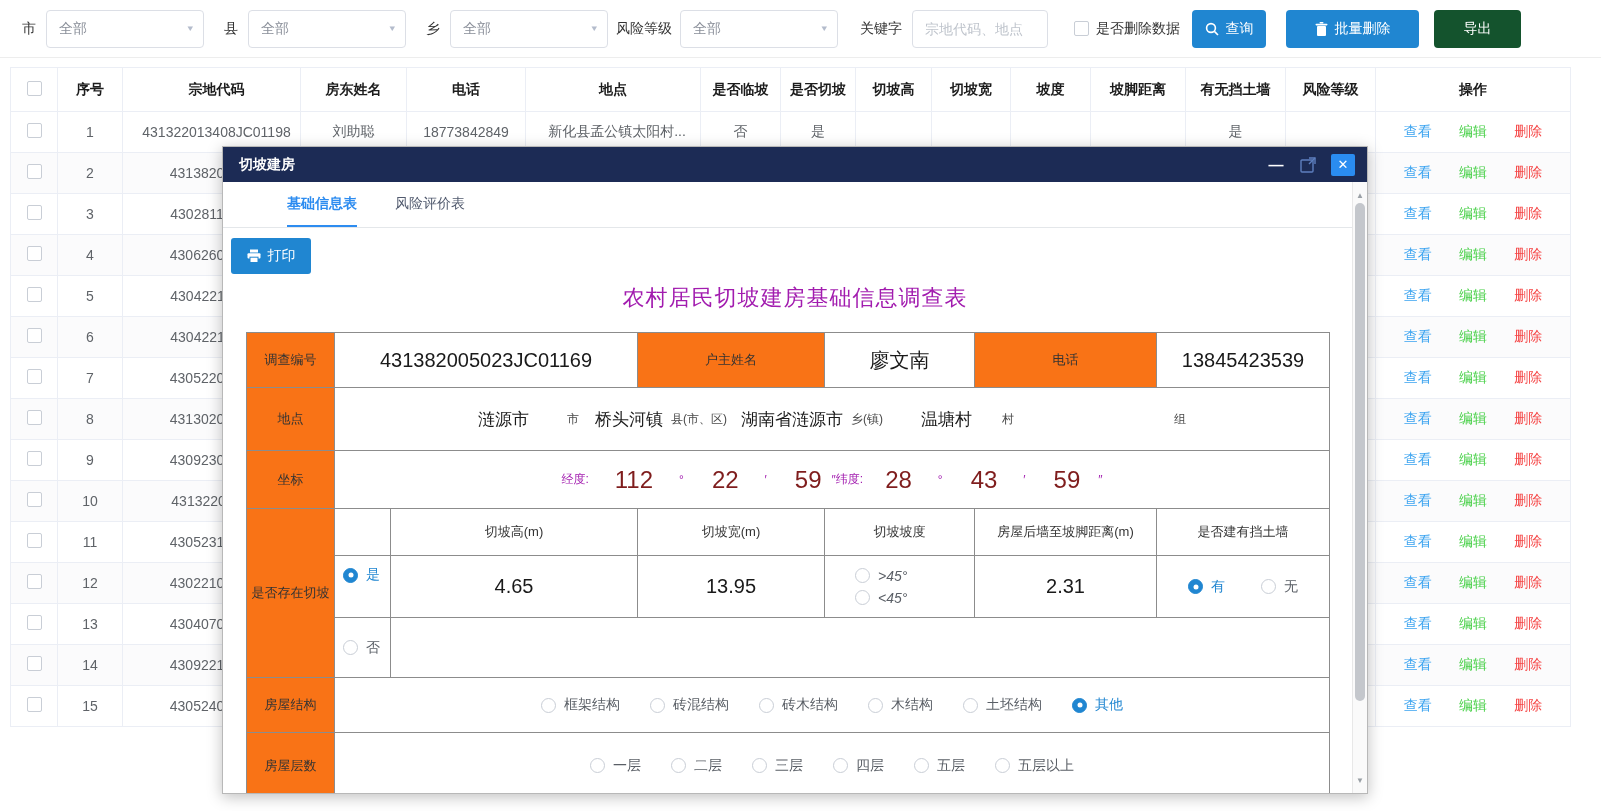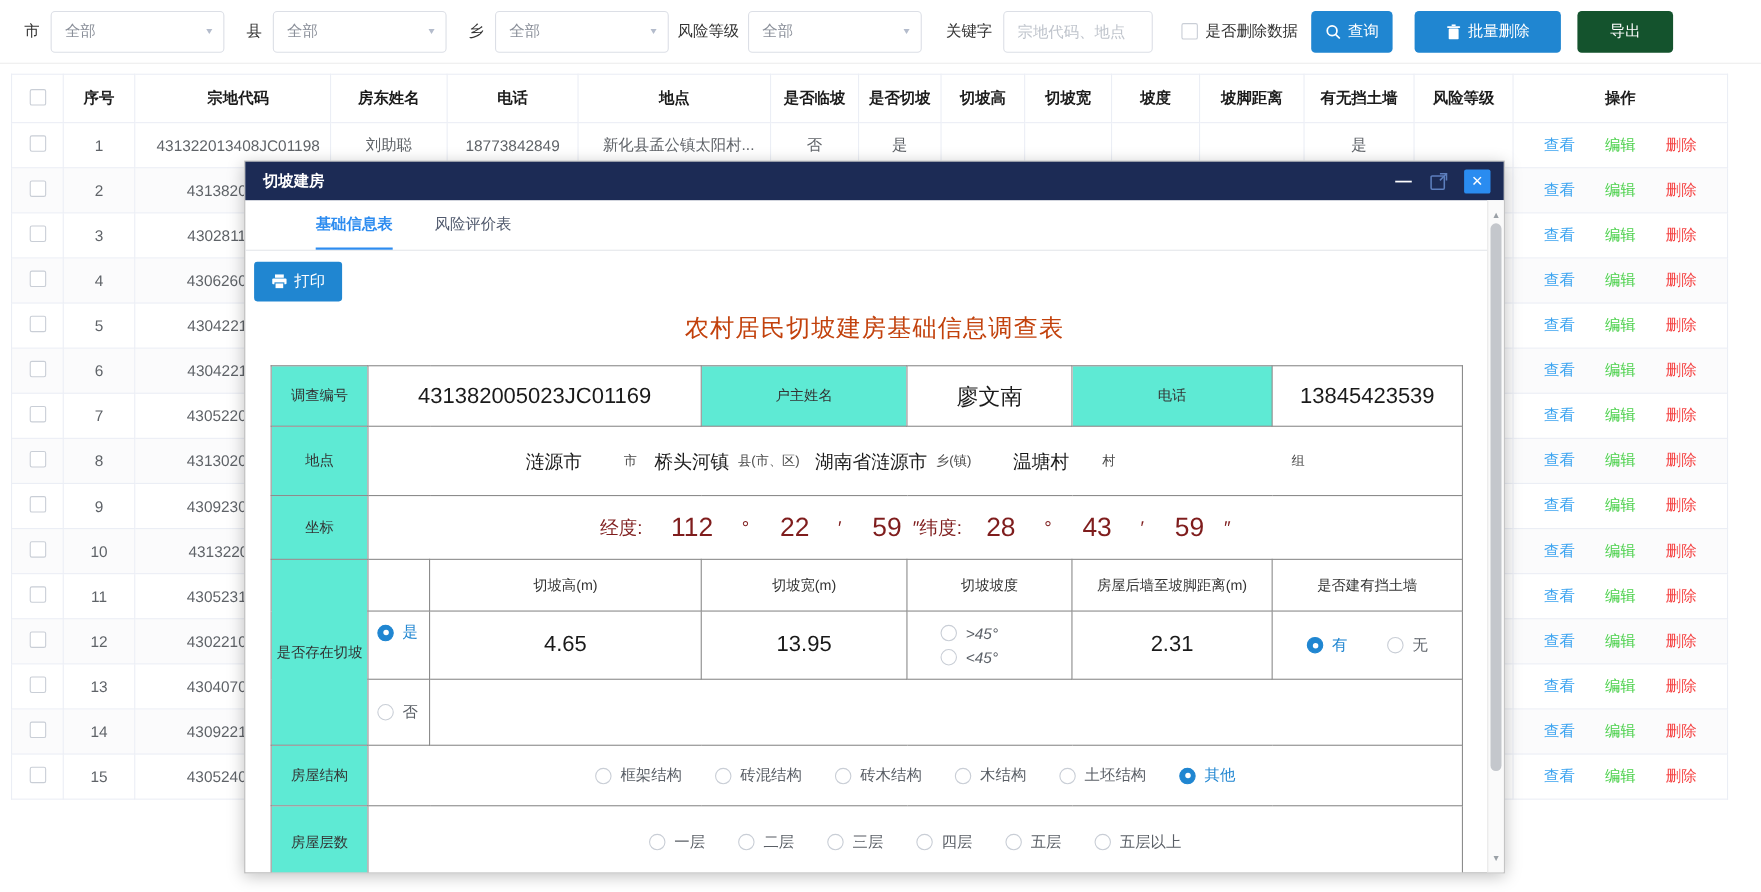--- a/index.html
+++ b/index.html
@@ -52,34 +52,34 @@
   .m-max { width:17px; height:17px; margin-right:14px; cursor:pointer; }
   .m-close { width:24px; height:22px; border-radius:2px; color:#fff; font-size:13px; font-weight:bold;
     display:flex; align-items:center; justify-content:center; cursor:pointer; }
   .m-tabs { height:46px; border-bottom:1px solid #e4e7ea; display:flex; align-items:stretch;
     padding-left:64px; gap:38px; margin-right:15px; }
   .m-tab { display:flex; align-items:center; font-size:14px; color:#515a6e; cursor:pointer;
     border-bottom:2px solid transparent; }
   .m-tab.active { font-weight:bold; }
   .m-content { position:relative; height:565px; overflow:hidden; padding-top:10px; }
   .btn-print { width:80px; height:36px; margin-left:8px; border-radius:3px; }
-  .form-title { text-align:center; font-size:22px; color:#c2410c; margin-top:9px; letter-spacing:1px; }
+  .form-title { text-align:center; font-size:22px; color:#a21caf; margin-top:9px; letter-spacing:1px; }
 
   
   table.form { border-collapse:collapse; table-layout:fixed; width:1083px; margin:19px 0 0 23px; }
   table.form th, table.form td { border:1px solid #8c8c8c; font-weight:normal; overflow:hidden; }
-  table.form th { background:#5eead4; font-size:13px; color:#333; text-align:center; }
+  table.form th { background:#f97316; font-size:13px; color:#333; text-align:center; }
   table.form td { background:#fff; }
   .v-big { font-size:20px; color:#1a1a1a; text-align:center; }
   .sub-head { font-size:13px; color:#333; text-align:center; }
   .flex-c { display:flex; align-items:center; justify-content:center; }
   .loc-val { font-size:17px; color:#1a1a1a; }
   .loc-lab { font-size:12px; color:#4a4a4a; }
   .num { font-size:24px; color:#7f1d1d; }
-  .sym { font-size:17px; color:#7f1d1d; }
+  .sym { font-size:12px; color:#a21caf; }
   .radio-item { display:inline-flex; align-items:center; gap:8px; cursor:pointer; }
   .radio { position:relative; width:15px; height:15px; border:1px solid #c9ced6; border-radius:50%;
     background:#fff; flex:none; }
   .radio.checked { border-color:#2086d1; background:#2086d1; }
   .radio.checked::after { content:''; position:absolute; left:50%; top:50%; width:5px; height:5px;
     border-radius:50%; background:#fff; transform:translate(-50%,-50%); }
   .r-label { font-size:14px; color:#5a5f66; }
   .radio-item.checked .r-label { color:#2086d1; }
   .rg { display:flex; align-items:center; justify-content:center; gap:30px; }
   .rg.vertical { flex-direction:column; align-items:flex-start; gap:6px; }

